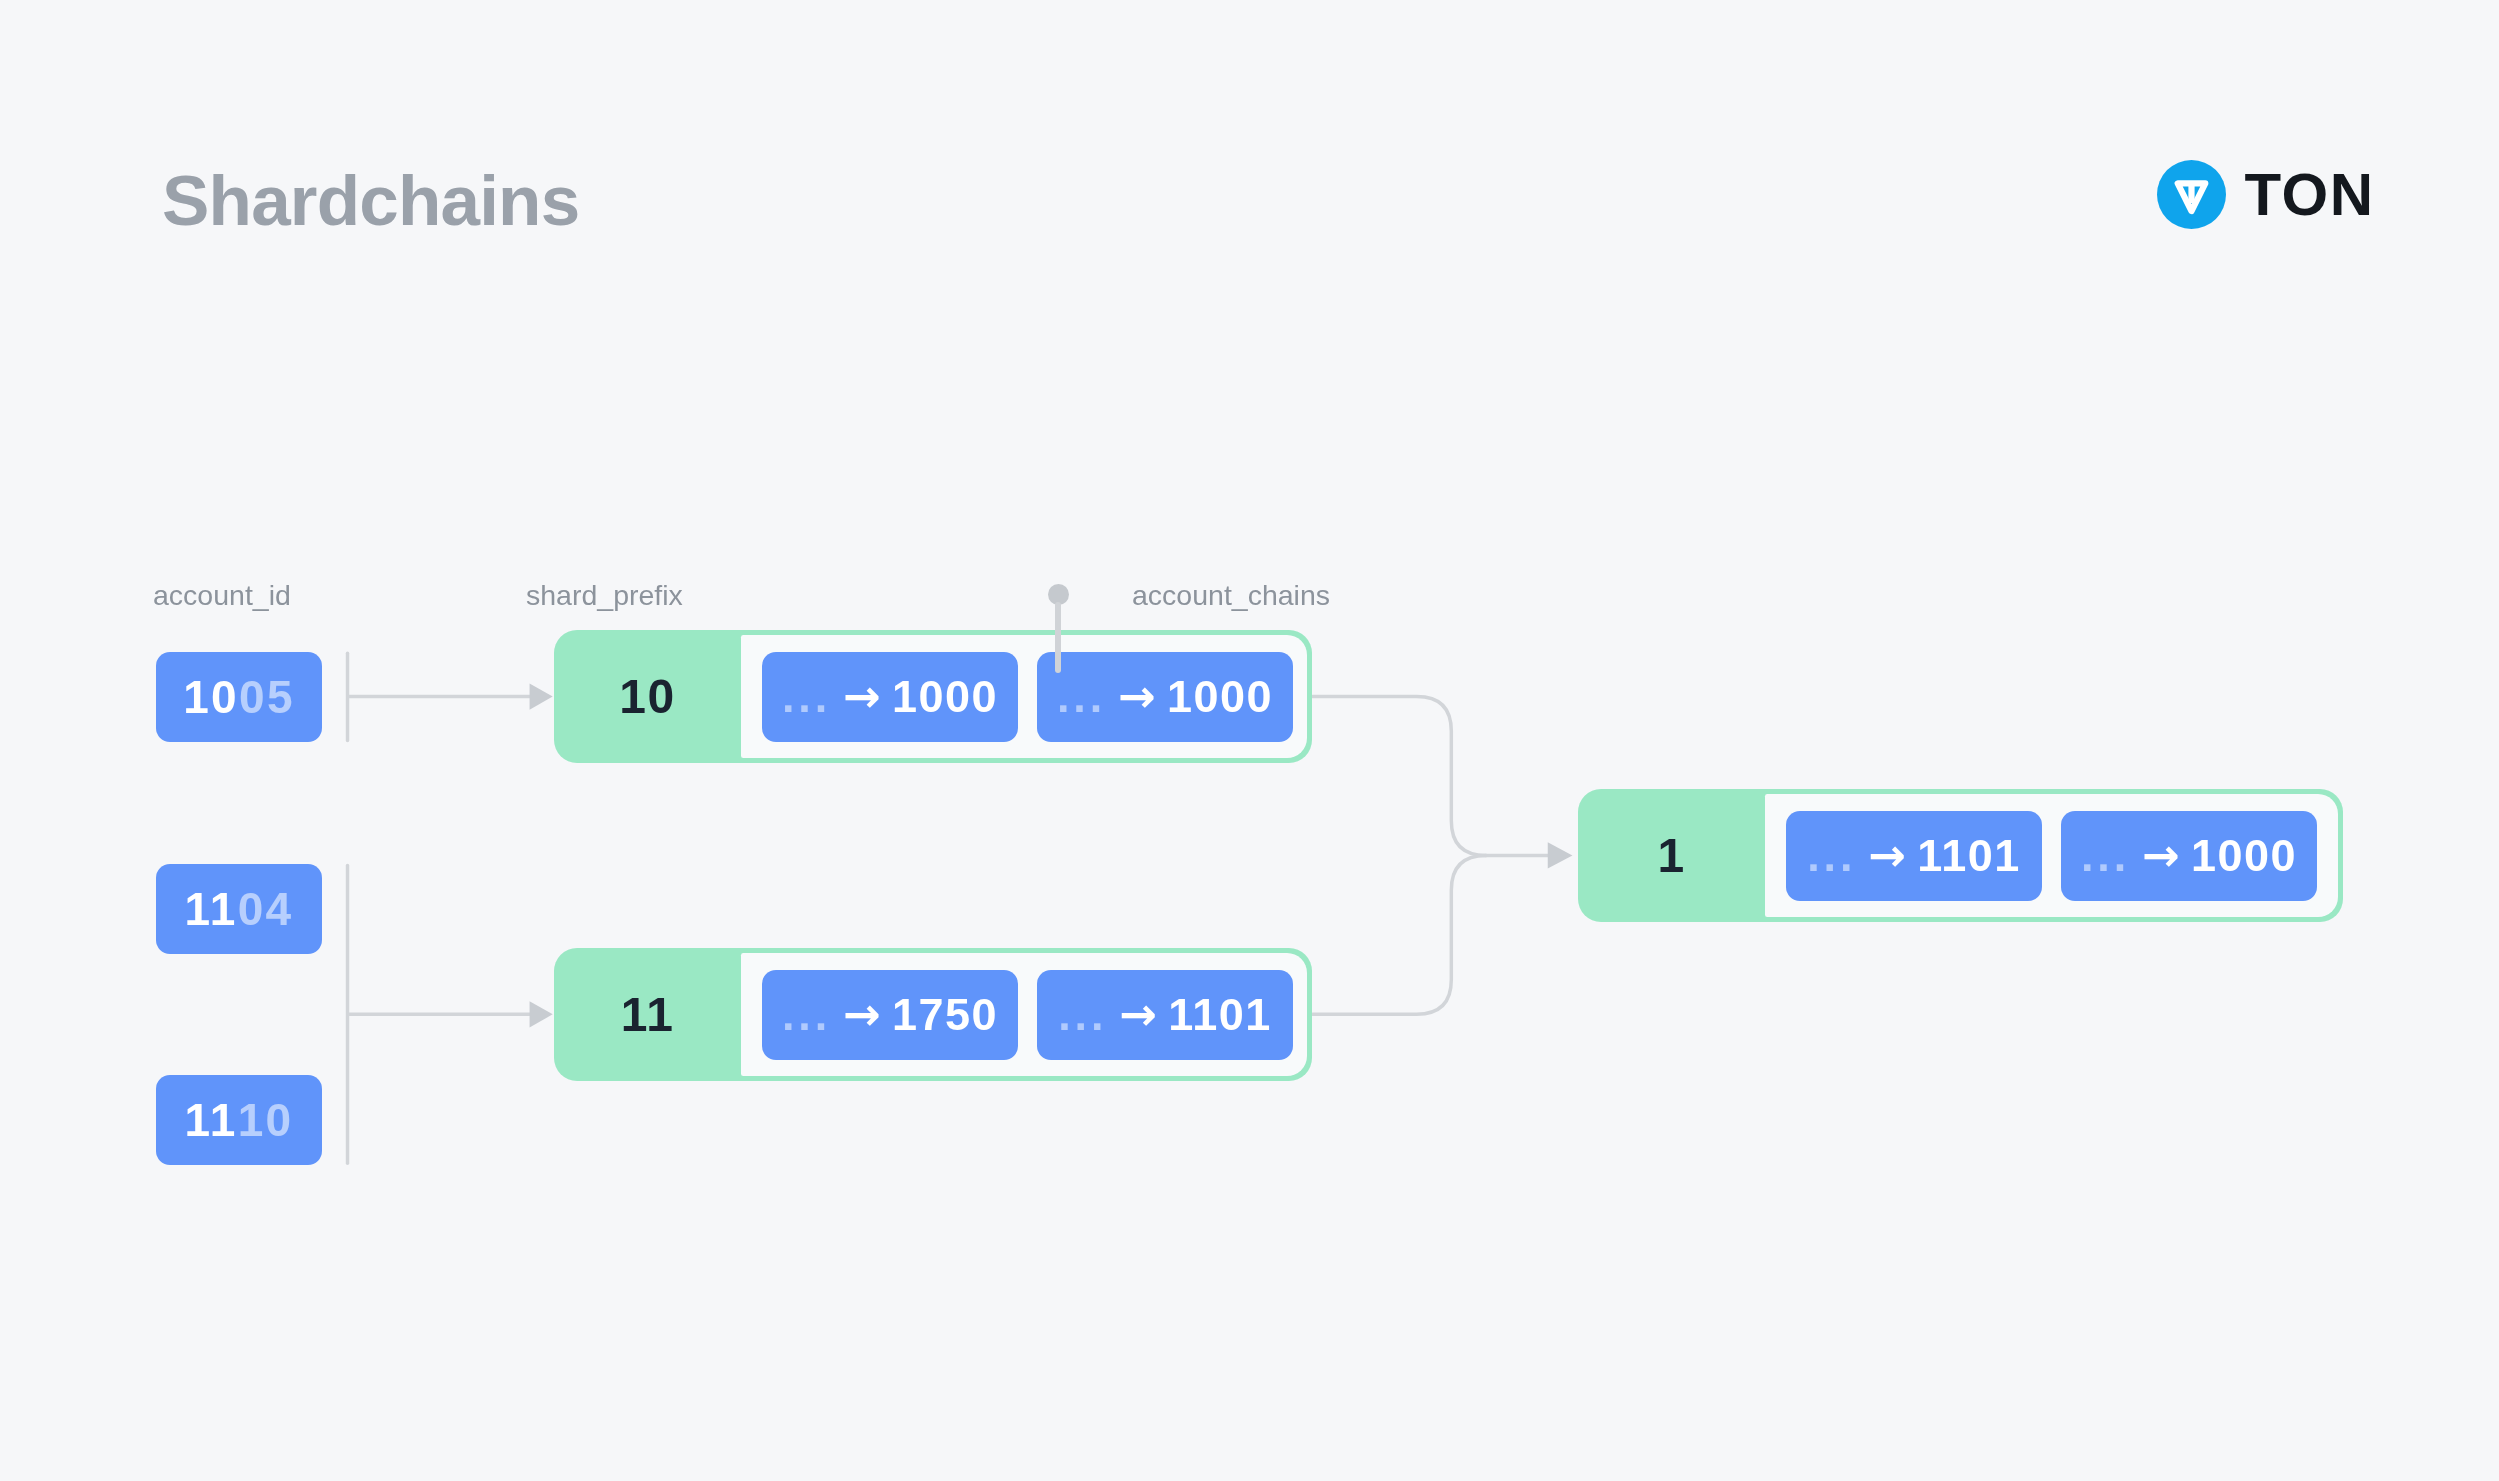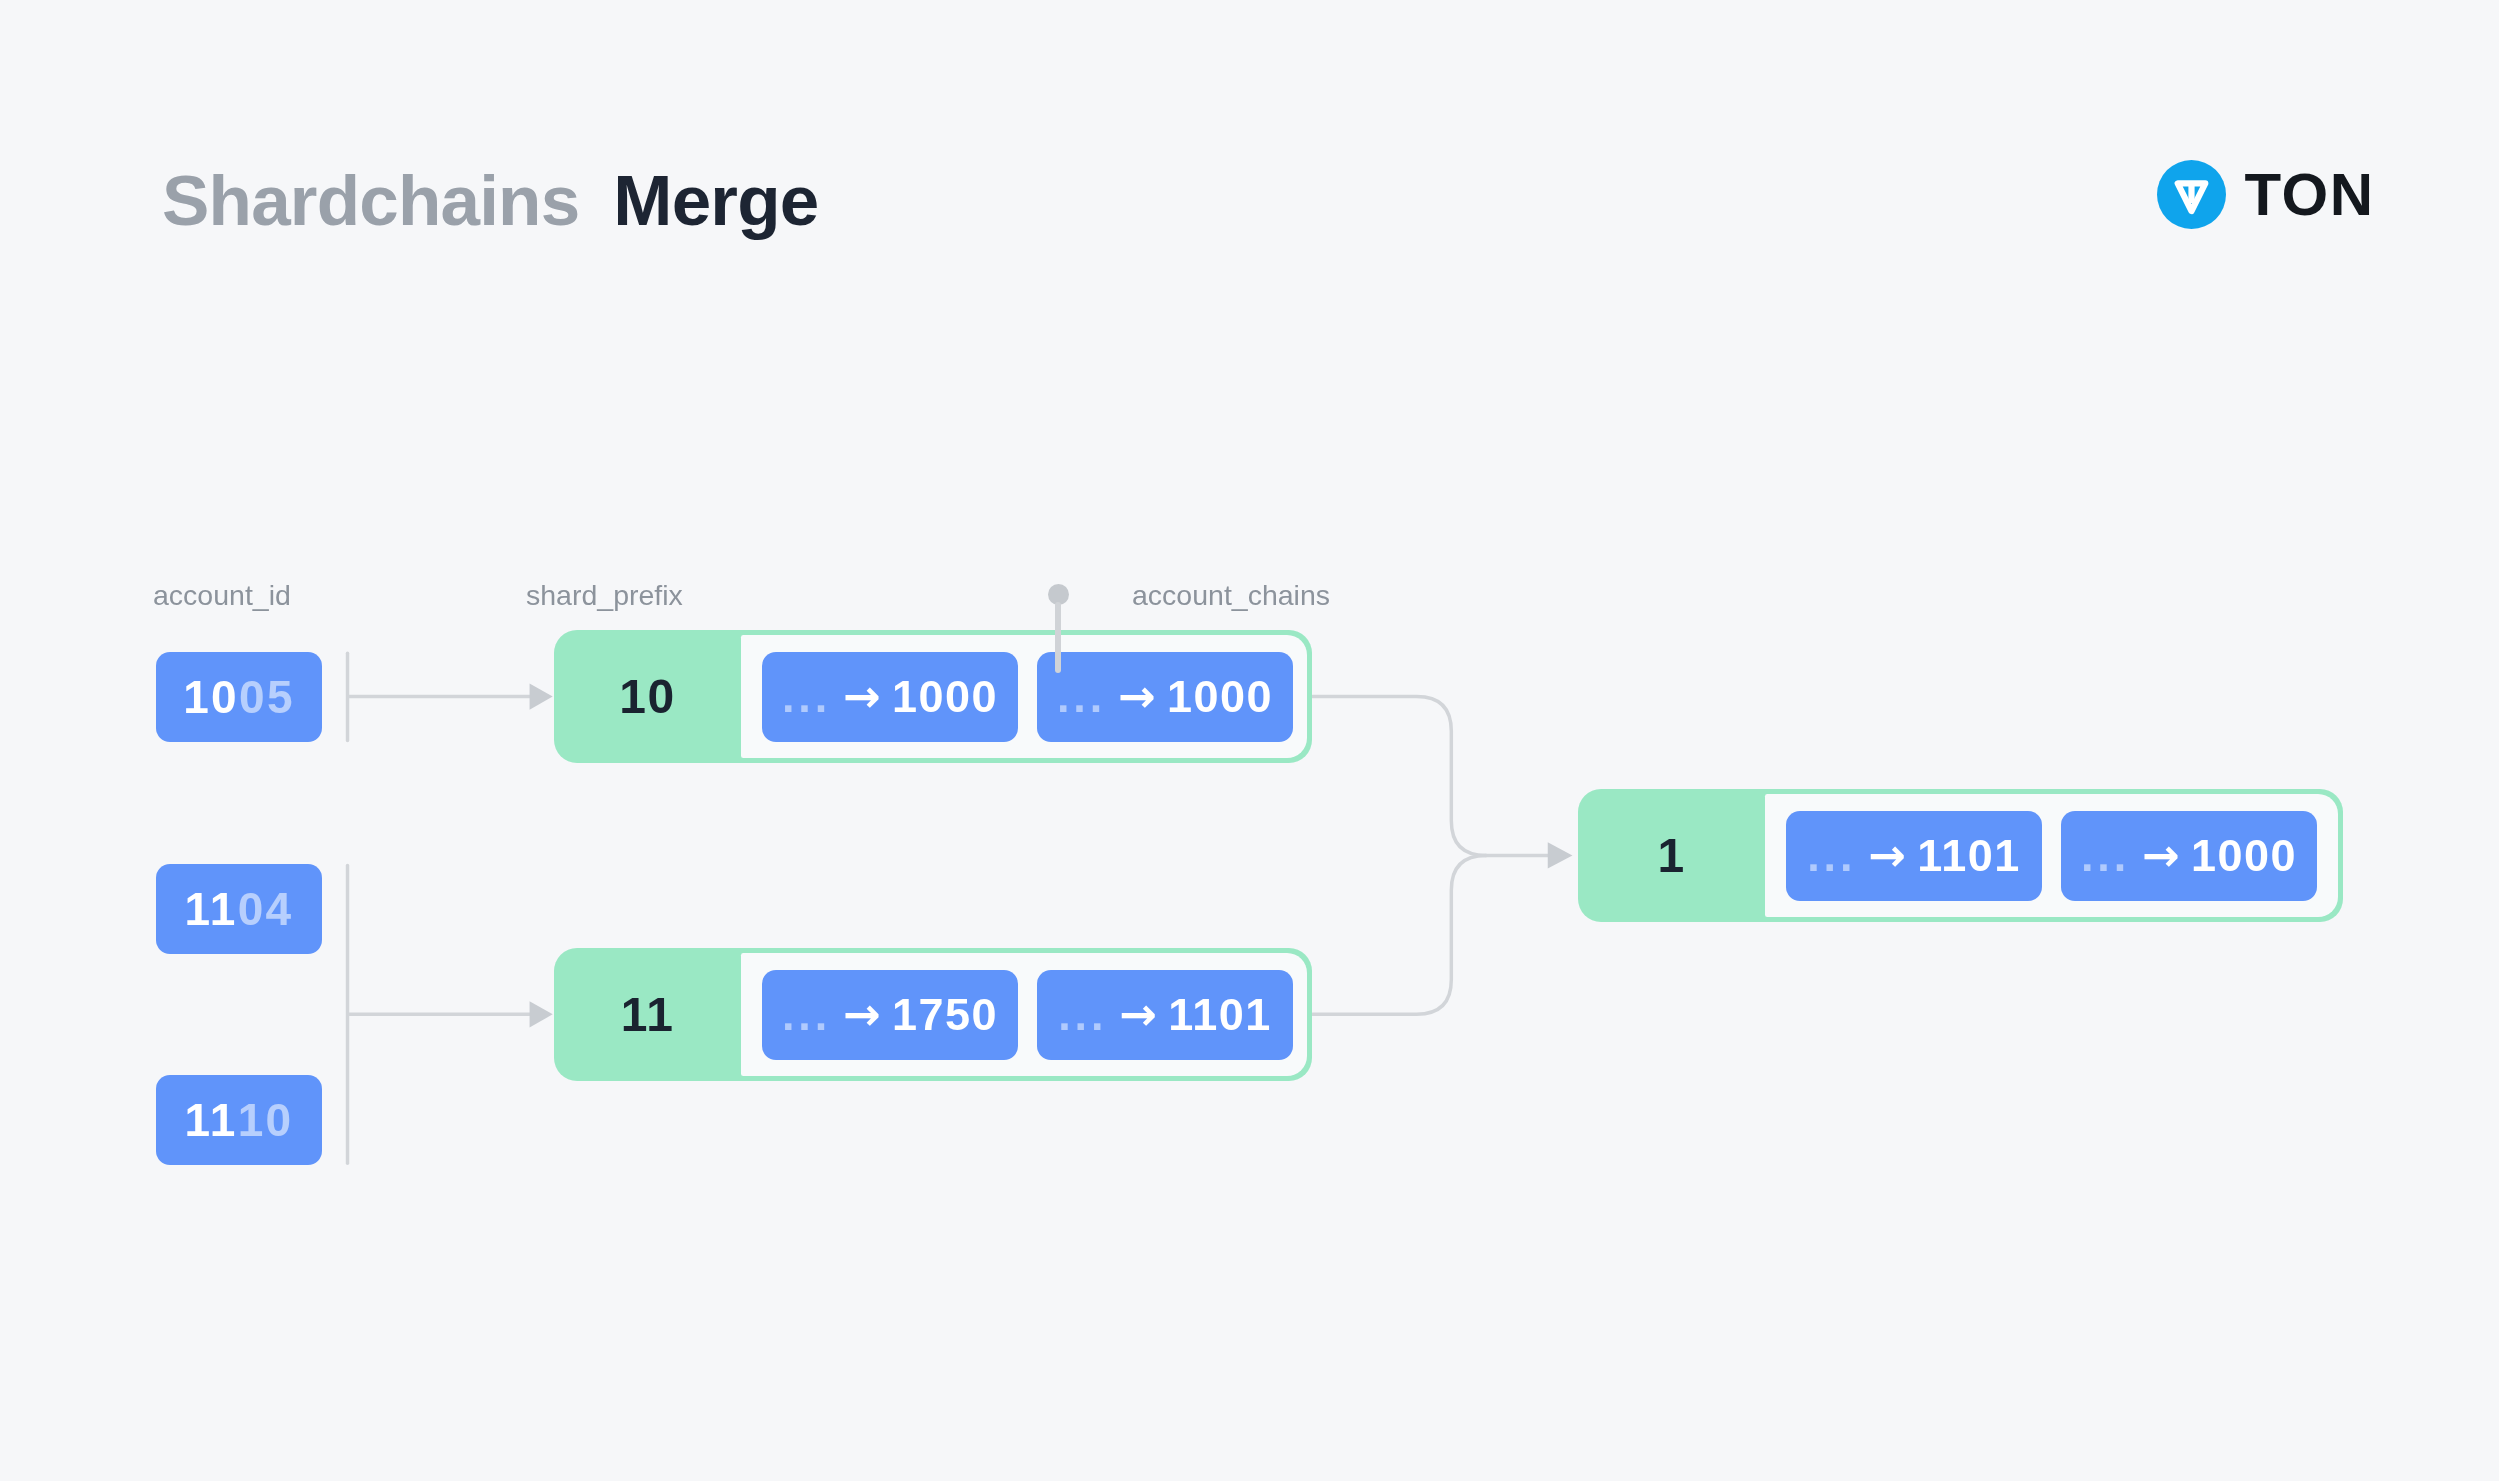--- a/index.html
+++ b/index.html
@@ -2,21 +2,21 @@
 <html style="font-size:12.3px"><head>
 <meta charset="utf-8">
 <style>
   html,body{margin:0;padding:0}
   body{
     width:2500px;height:1481px;position:relative;overflow:hidden;
     background:#F6F7F9;
     font-family:"Liberation Sans","DejaVu Sans",sans-serif;
   }
   
-  .title{position:absolute;left:162px;top:160px;display:flex;gap:34px;
+  .title{position:absolute;left:162px;top:160px;display:flex;gap:16px;
          font-size:71px;font-weight:bold;letter-spacing:-0.8px;white-space:nowrap}
   .t-muted{color:#9AA1AA}
   .t-dark{color:#1D2533}
   .brand{position:absolute;left:2157px;top:160px;display:flex;gap:18.5px}
   .brand-text{font-size:60px;font-weight:bold;color:#14181E;letter-spacing:1.5px}
   
   .col-label{position:absolute;top:579px;font-size:28.5px;color:#8C939C;white-space:nowrap}
   .lbl-account-id{left:153px}
   .lbl-shard-prefix{left:526px}
   .lbl-account-chains{left:1132px}
@@ -47,21 +47,20 @@
   .chain .dots{color:rgba(255,255,255,0.5);letter-spacing:3.9px}
   .chain .arrow{font-family:"DejaVu Sans",sans-serif;letter-spacing:0}
   
   svg.connectors{position:absolute;left:0;top:0;z-index:1}
 </style>
 </head>
 <body>
 
 <div class="title">
   <span class="t-muted">Shardchains</span>
-  <span class="t-dark">Merge</span>
 </div>
 
 <div class="brand">
   <span style="display:flex">
     <svg width="69" height="69" viewBox="0 0 100 100">
       <circle cx="50" cy="50" r="50" fill="#0FA4EC"></circle>
       <path d="M 30 34 L 70 34 L 50 74 Z" fill="none" stroke="#FFFFFF" stroke-width="9" stroke-linejoin="round"></path>
       <line x1="50" y1="36" x2="50" y2="58" stroke="#FFFFFF" stroke-width="9" stroke-linecap="round"></line>
     </svg>
   </span>

